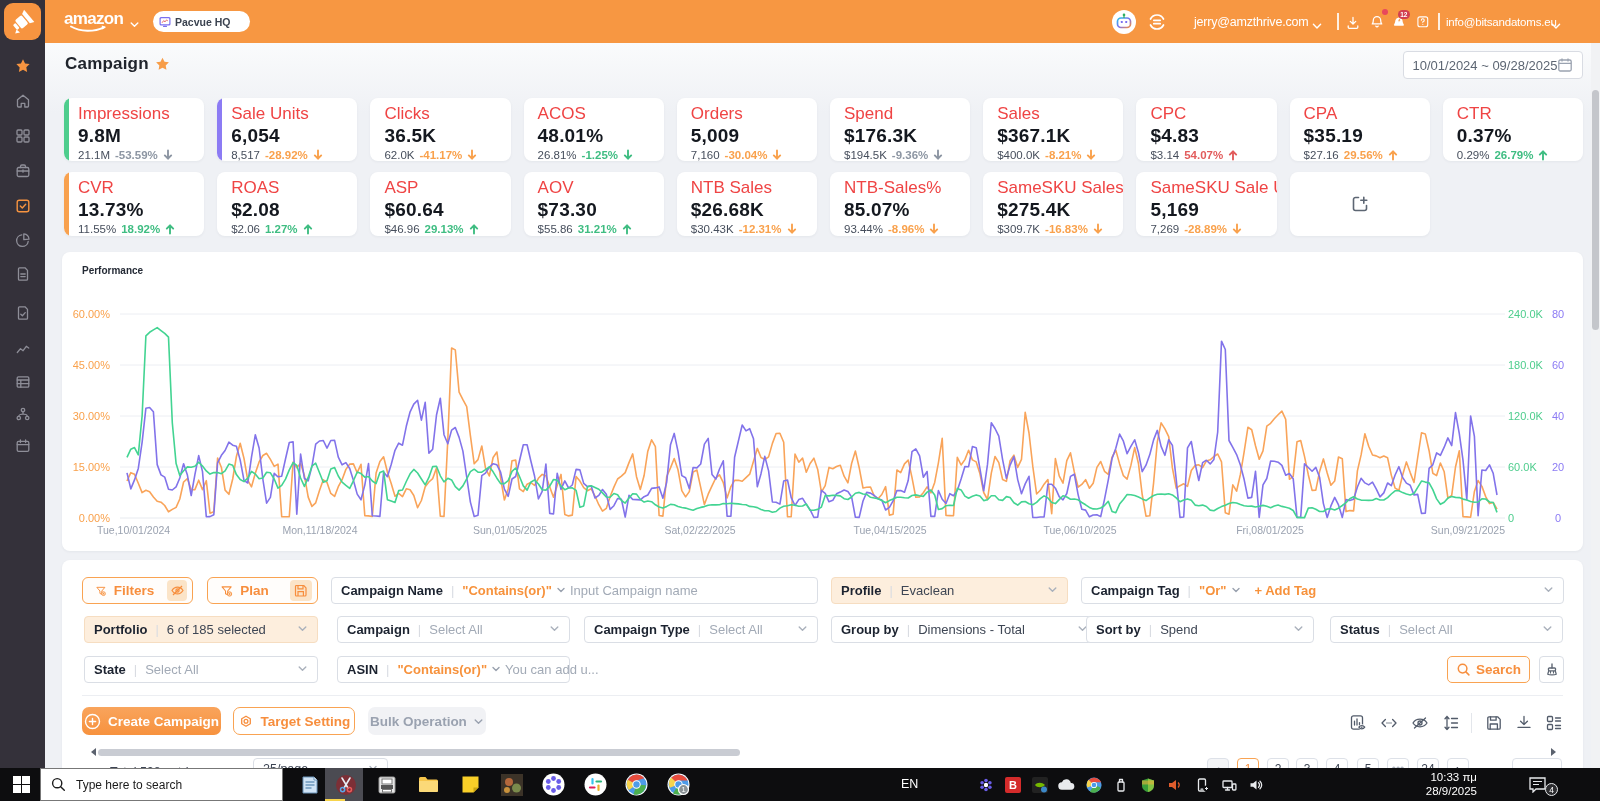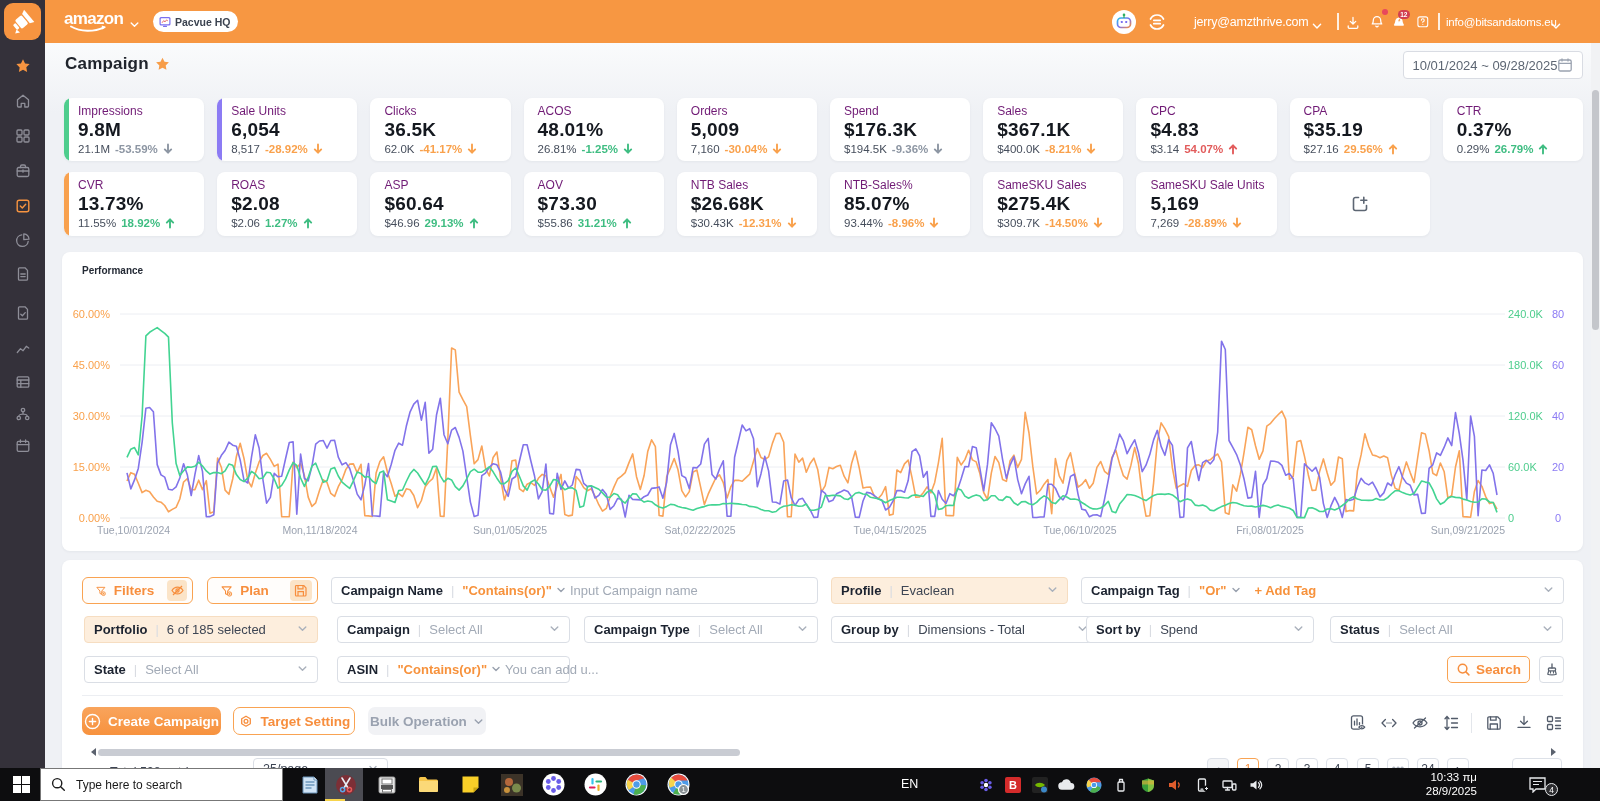--- a/index.html
+++ b/index.html
@@ -5,36 +5,36 @@
 html,body{width:1600px;height:801px;overflow:hidden}
 body{font-family:"Liberation Sans",sans-serif;background:#eef0f4;position:relative}
 
 #sidebar{position:absolute;left:0;top:0;width:45px;height:768px;background:#34313a;z-index:5}
 #logo{position:absolute;left:4px;top:3px;width:37px;height:37px;background:#f79440;border-radius:9px}
 .snav{position:absolute;left:0;width:45px;height:30px;display:flex;align-items:center;justify-content:center}
 .snav svg{display:block}
 
 #navbar{position:absolute;left:45px;top:0;width:1555px;height:43px;background:#f79742;z-index:4}
 #amzlogo{position:absolute;left:19px;top:7px;color:#fff}
-#hqpill{position:absolute;left:108px;top:11px;height:21px;background:#fff;border-radius:11px;display:flex;align-items:center;padding:0 8px 0 6px;gap:4px}
+#hqpill{position:absolute;left:108px;top:11px;height:21px;background:#fff;border-radius:11px;display:flex;align-items:center;padding:0 20px 0 6px;gap:4px}
 #hqpill span{font-size:10.5px;color:#3b4350;font-weight:bold}
 .navtxt{color:#fff;white-space:nowrap}
 .navsep{position:absolute;top:13px;width:1.5px;height:17px;background:rgba(255,255,255,.85)}
 
 #vtrack{position:absolute;right:0;top:43px;width:9px;height:725px;background:#f1f2f4;z-index:6}
 #vthumb{position:absolute;right:1px;top:47px;width:7px;height:240px;background:#c4c6cb;border-radius:4px}
 
 #content{position:absolute;left:45px;top:43px;width:1546px;height:725px;background:linear-gradient(#fafbfc,#eff1f5 70px)}
 h1{font-size:17px;color:#20242c;letter-spacing:.2px}
 .card{background:#fff;border-radius:8px;box-shadow:0 1px 3px rgba(25,33,50,.05)}
 
 #kpis{position:absolute;left:19px;top:55px;width:1519px;display:grid;grid-template-columns:repeat(10,1fr);grid-template-rows:63px 64px;gap:11px 13px}
 .kpi{background:#fff;border-radius:8px;box-shadow:0 1px 3px rgba(25,33,50,.05);position:relative;padding:6px 8px 8px 14px;overflow:hidden}
 .kpi .bar{position:absolute;left:0;top:0;bottom:0;width:5px;border-radius:8px 0 0 8px}
-.kpi .t{font-size:12px;color:#701a75;margin-bottom:1px;white-space:nowrap}
+.kpi .t{font-size:17px;color:#ef4444;margin-bottom:1px;white-space:nowrap}
 .kpi .v{font-size:19px;font-weight:bold;color:#14181f;line-height:22px;letter-spacing:.2px}
 .kpi .s{font-size:11.5px;color:#464e5c;margin-top:2px;white-space:nowrap;display:flex;align-items:center;gap:5px}
 .kpi .s .ch{font-weight:bold}
 
 #chartcard{position:absolute;left:17px;top:209px;width:1521px;height:299px}
 #chartcard h2{font-size:10px;color:#242a35;position:absolute;left:20px;top:13px}
 
 #filtercard{position:absolute;left:17px;top:517px;width:1521px;height:208px;border-radius:8px 8px 0 0}
 .ffield{position:absolute;height:27px;border:1px solid #dadee5;border-radius:4px;background:#fff;display:flex;align-items:center;font-size:13px;color:#99a1ae;padding:0 9px}
 .ffield .lab{color:#1c2330;font-weight:bold;white-space:nowrap}
@@ -249,21 +249,21 @@
           <svg width="10" height="12" viewBox="0 0 10 12" style="">
             <path d="M5 1.5V9M1.8 6.4L5 9.7l3.2-3.3" stroke="#f9a14c" stroke-width="1.9" fill="none" stroke-linecap="round" stroke-linejoin="round"></path>
           </svg>
         </div>
       </div>
       <div class="kpi">
         <div class="t">SameSKU Sales</div>
         <div class="v">$275.4K</div>
         <div class="s">
           <span>$309.7K</span>
-          <span class="ch" style="color:#f9a14c">-14.50%</span>
+          <span class="ch" style="color:#f9a14c">-16.83%</span>
           <svg width="10" height="12" viewBox="0 0 10 12" style="">
             <path d="M5 1.5V9M1.8 6.4L5 9.7l3.2-3.3" stroke="#f9a14c" stroke-width="1.9" fill="none" stroke-linecap="round" stroke-linejoin="round"></path>
           </svg>
         </div>
       </div>
       <div class="kpi">
         <div class="t">SameSKU Sale Units</div>
         <div class="v">5,169</div>
         <div class="s">
           <span>7,269</span>

